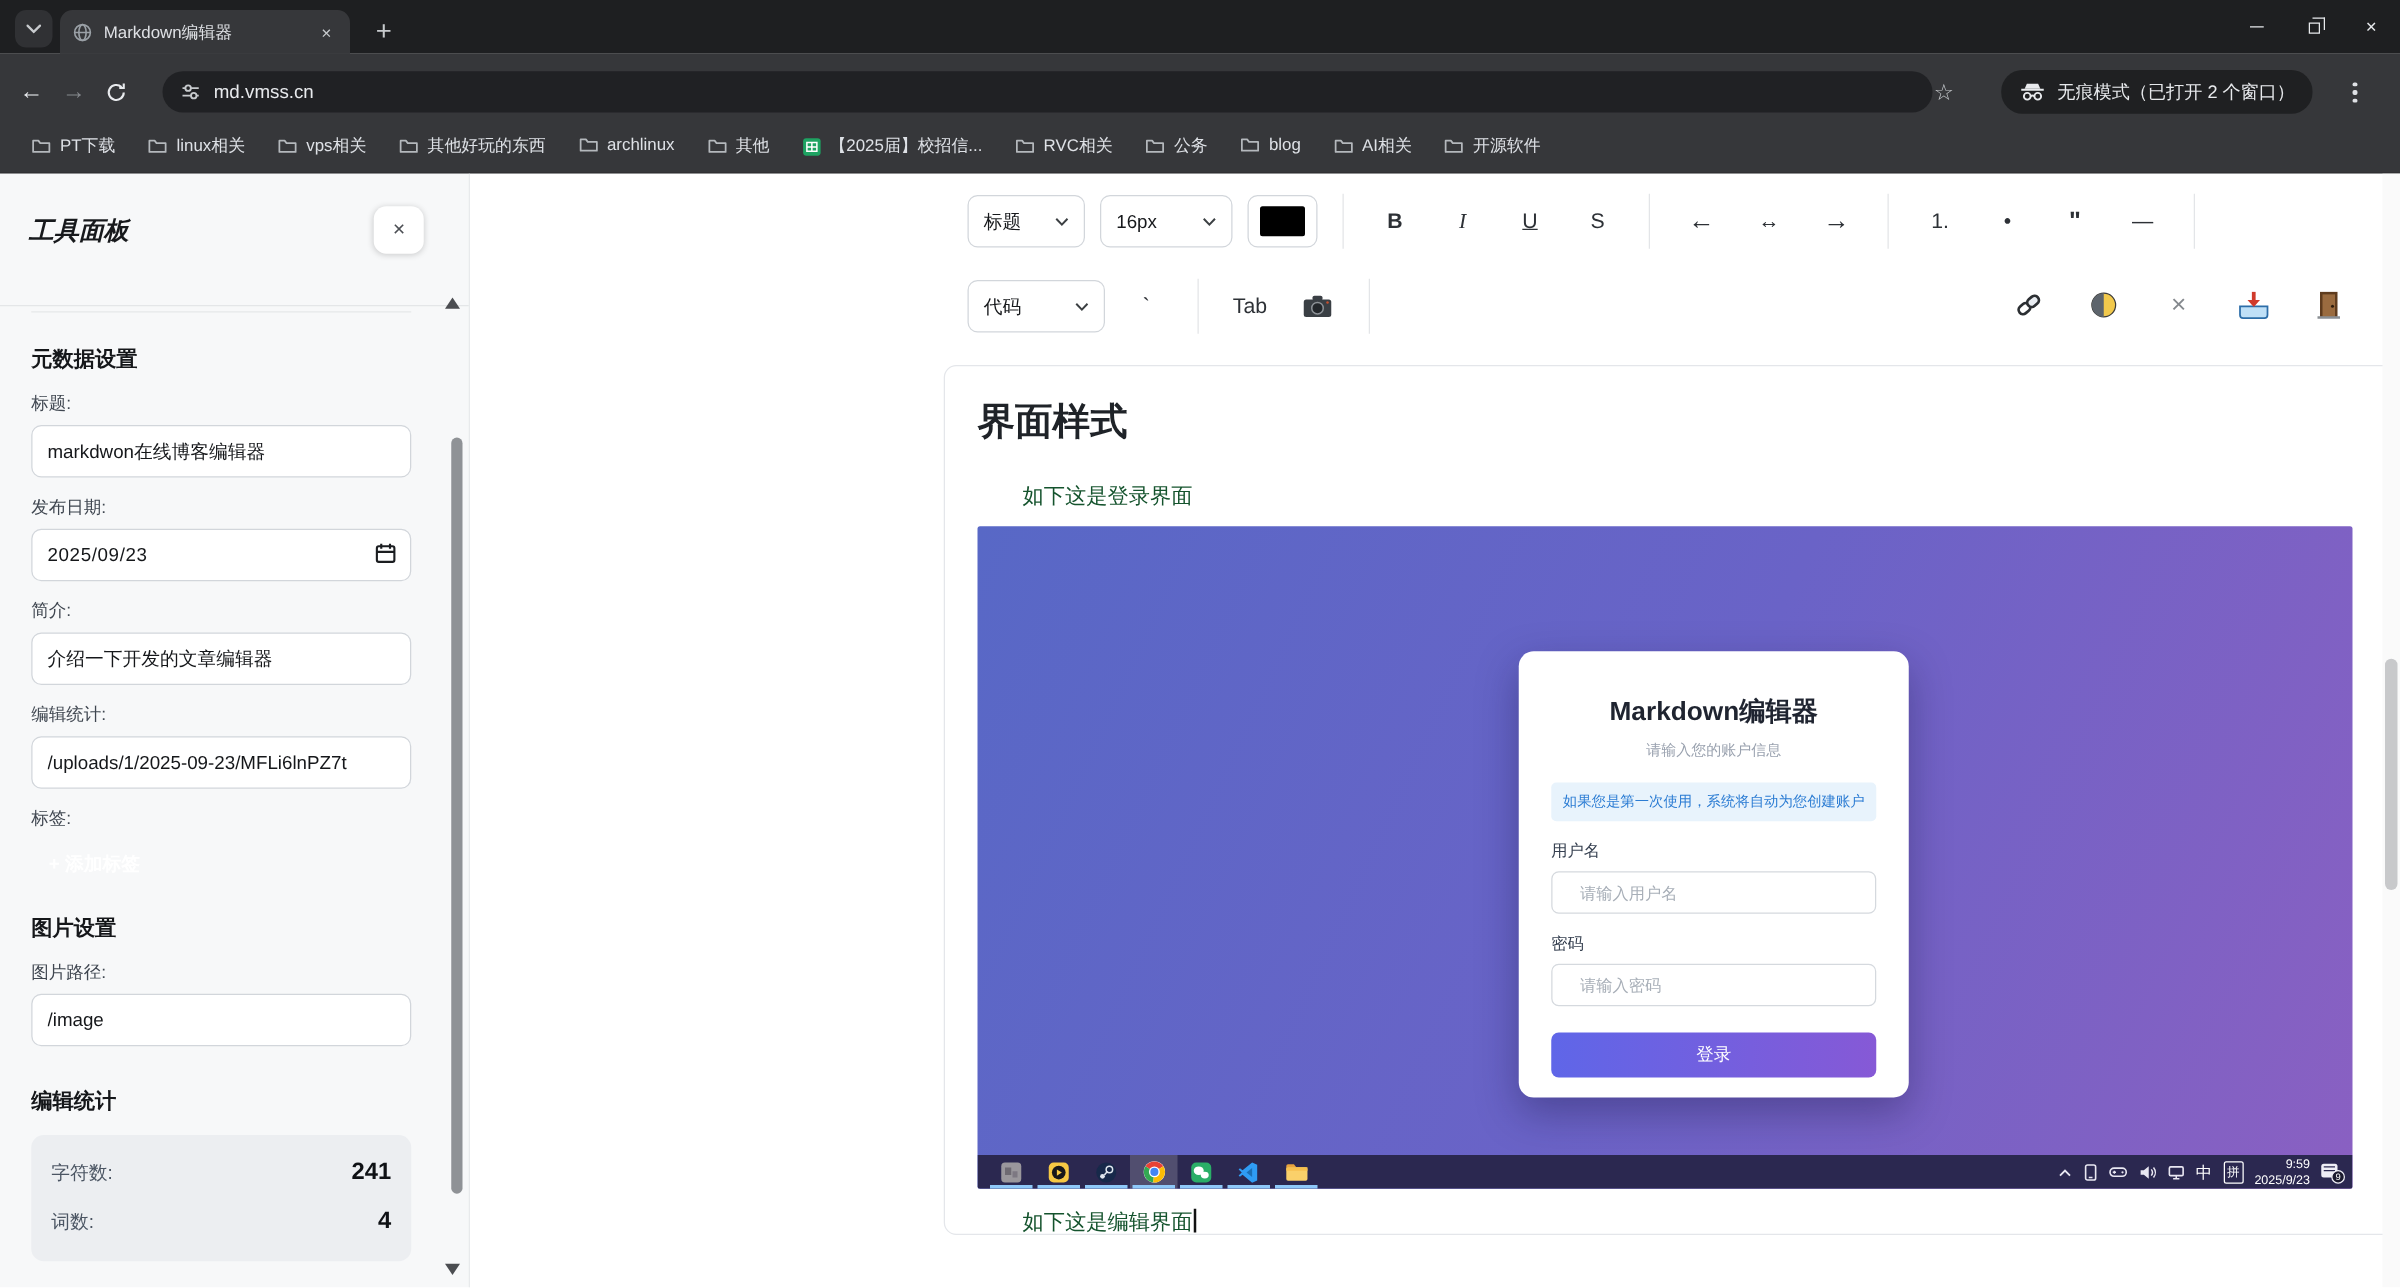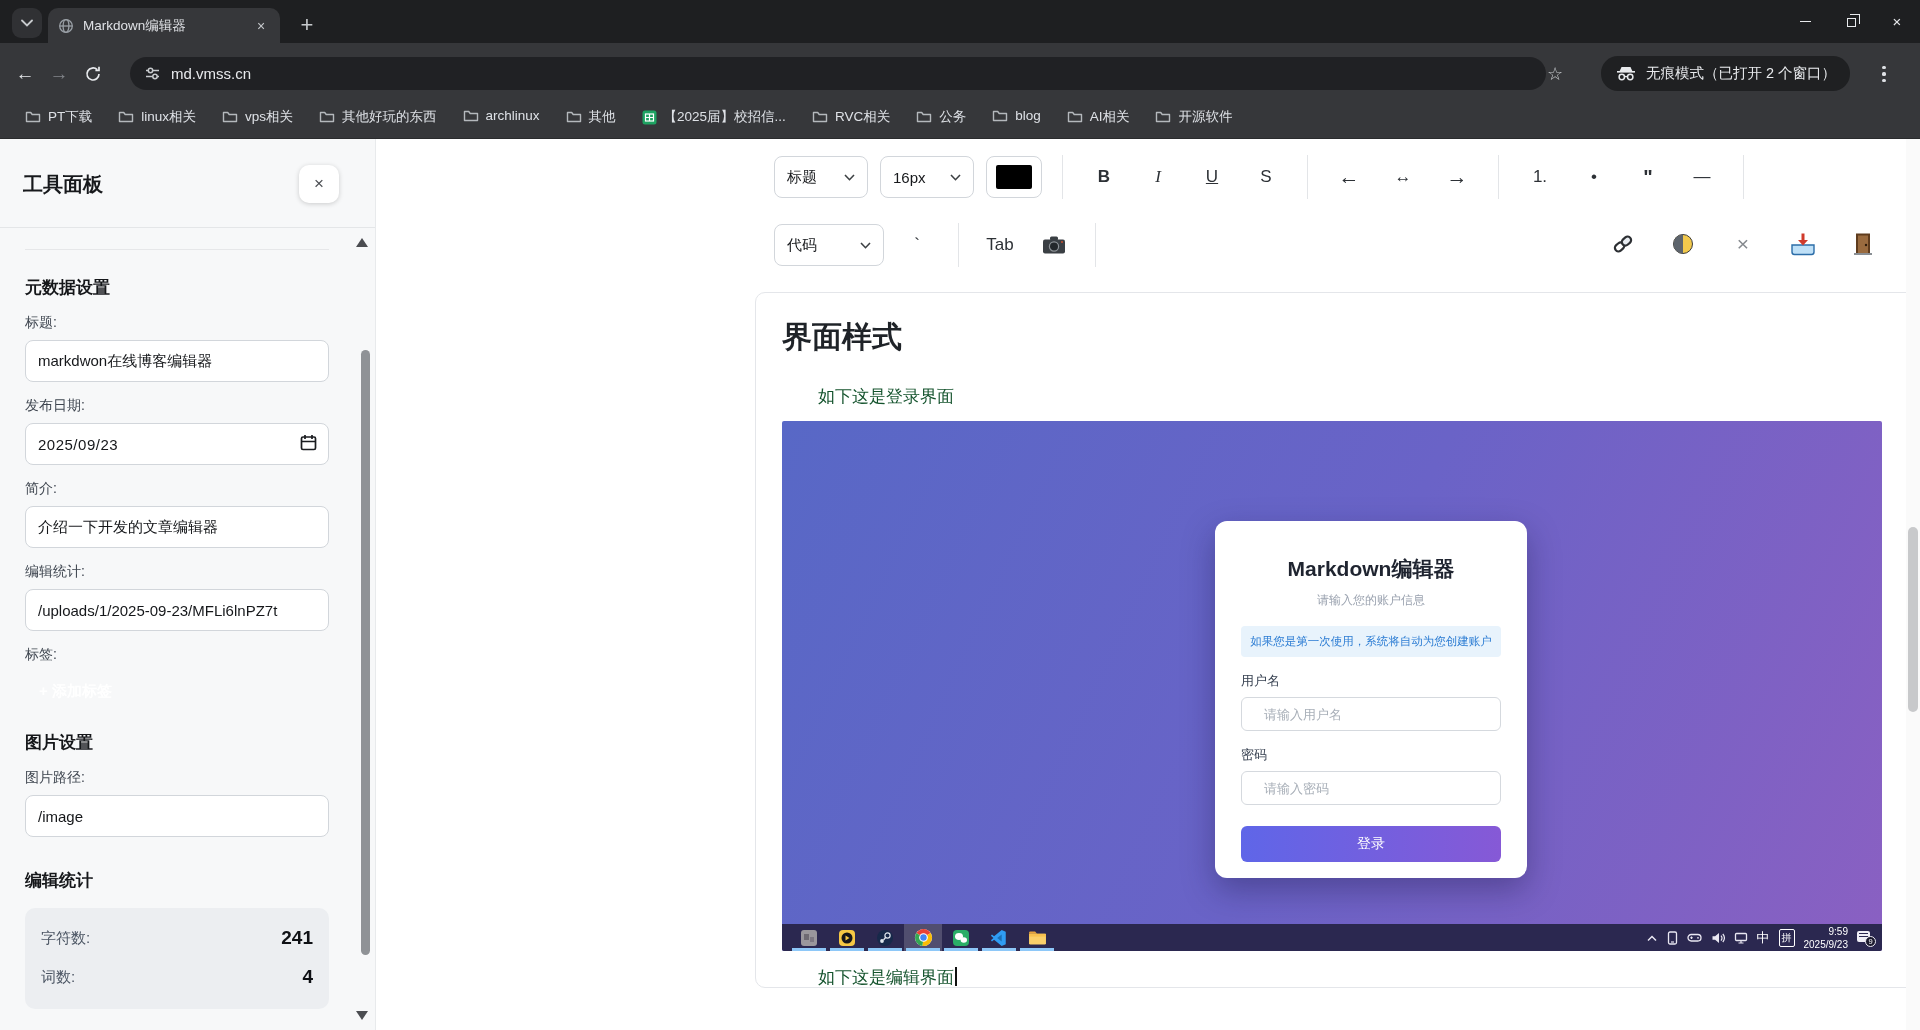--- a/index.html
+++ b/index.html
@@ -34,21 +34,21 @@
 
   #bookmarksbar { position:absolute; top:104px; left:0; right:0; height:35px; background:#36373a; border-bottom:1px solid #2a2b2d; display:flex; align-items:flex-start; padding-left:16px; gap:8px; }
   .bm { display:flex; align-items:center; gap:7px; padding:4px 9px; border-radius:7px; cursor:pointer; }
   .bm span { color:#dee1e6; font-size:13.5px; white-space:nowrap; }
 
   
   #app { position:absolute; top:139px; left:0; right:0; bottom:0; background:#fff; }
 
   
   #panel { position:absolute; left:0; top:0; width:376px; height:891px; background:#f7f8f9; border-right:1px solid #e8eaec; }
-  .panel-header { position:relative; height:89px; border-bottom:1px solid #e4e6e8; }
+  .panel-header { position:relative; height:106px; border-bottom:1px solid #e4e6e8;font-style:italic; }
   .panel-title { position:absolute; left:23px; top:32px; font-size:20px; font-weight:bold; color:#17191c; }
   .panel-close { position:absolute; right:36px; top:26px; width:40px; height:38px; background:#fff; border-radius:10px; box-shadow:0 1px 5px rgba(0,0,0,.18); display:flex; align-items:center; justify-content:center; font-size:17px; color:#4c4f54; cursor:pointer; }
   .panel-body { position:absolute; left:0; top:90px; right:0; bottom:0; padding:18px 46px 0 25px; overflow:hidden; }
   .topline { border-top:1px solid #e6e7e9; margin-top:2px; }
   .sec-h { font-size:17px; font-weight:bold; color:#15171a; margin-top:26px; }
   .f-label { font-size:14px; color:#3f4650; margin-top:15px; }
   .f-input { margin-top:8px; width:100%; height:42px; background:#fff; border:1px solid #d2d6db; border-radius:8px; padding:0 12px; font-size:15px; color:#15171a; font-family:"Liberation Sans",sans-serif; white-space:nowrap; overflow:hidden; }
   .date-wrap { position:relative; }
   .date-wrap .f-input { letter-spacing:.5px; }
   .cal-ic { position:absolute; right:12px; top:19px; }
@@ -61,21 +61,21 @@
   
   .p-scroll-up { position:absolute; right:7px; top:99px; width:0; height:0; border-left:6px solid transparent; border-right:6px solid transparent; border-bottom:9px solid #4b4d51; cursor:pointer; }
   .p-scroll-down { position:absolute; right:7px; bottom:10px; width:0; height:0; border-left:6px solid transparent; border-right:6px solid transparent; border-top:9px solid #4b4d51; cursor:pointer; }
   .p-thumb { position:absolute; right:5px; top:211px; width:9px; height:605px; background:#8f9296; border-radius:5px; cursor:pointer; }
 
   
   #main { position:absolute; left:376px; top:0; right:0; bottom:0; background:#fff; }
   .tb-row { position:absolute; left:398px; display:flex; align-items:center; gap:12px; height:44px; }
   .row1 { top:16px; } .row2 { top:84px; }
   .tb-select { height:42px; border:1px solid #d2d6db; border-radius:8px; background:#fff; display:flex; align-items:center; justify-content:space-between; padding:0 12px; cursor:pointer; }
-  .w-heading { width:94px; } .w-size { width:94px; } .w-code { width:110px;font-family:Liberation Mono, monospace; }
+  .w-heading { width:94px; } .w-size { width:106px; } .w-code { width:110px;font-family:Liberation Mono, monospace; }
   .tb-select span { font-size:15px; color:#17191c; }
   .color-btn { width:56px; height:42px; border:1px solid #d2d6db; border-radius:8px; background:#fff; display:flex; align-items:center; justify-content:center; cursor:pointer; }
   .color-chip { width:36px; height:24px; background:#000; border-radius:2px; }
   .vdiv { width:1px; height:44px; background:#e3e5e8; margin:0 8px; }
   .tb-btn { min-width:42px; height:40px; display:flex; align-items:center; justify-content:center; font-size:17px; color:#2d3136; border-radius:6px; cursor:pointer; padding:0 6px; }
   .b-bold { font-weight:bold; } .b-italic { font-style:italic; font-family:"Liberation Serif",serif; }
   .b-under { text-decoration:underline; }
   .arrow-btn { font-size:21px; font-weight:bold; color:#2d3136; }
   .quote-btn { font-size:20px; font-weight:bold; }
   .row2-right { position:absolute; top:92px; right:44px; display:flex; align-items:center; gap:34px; }

